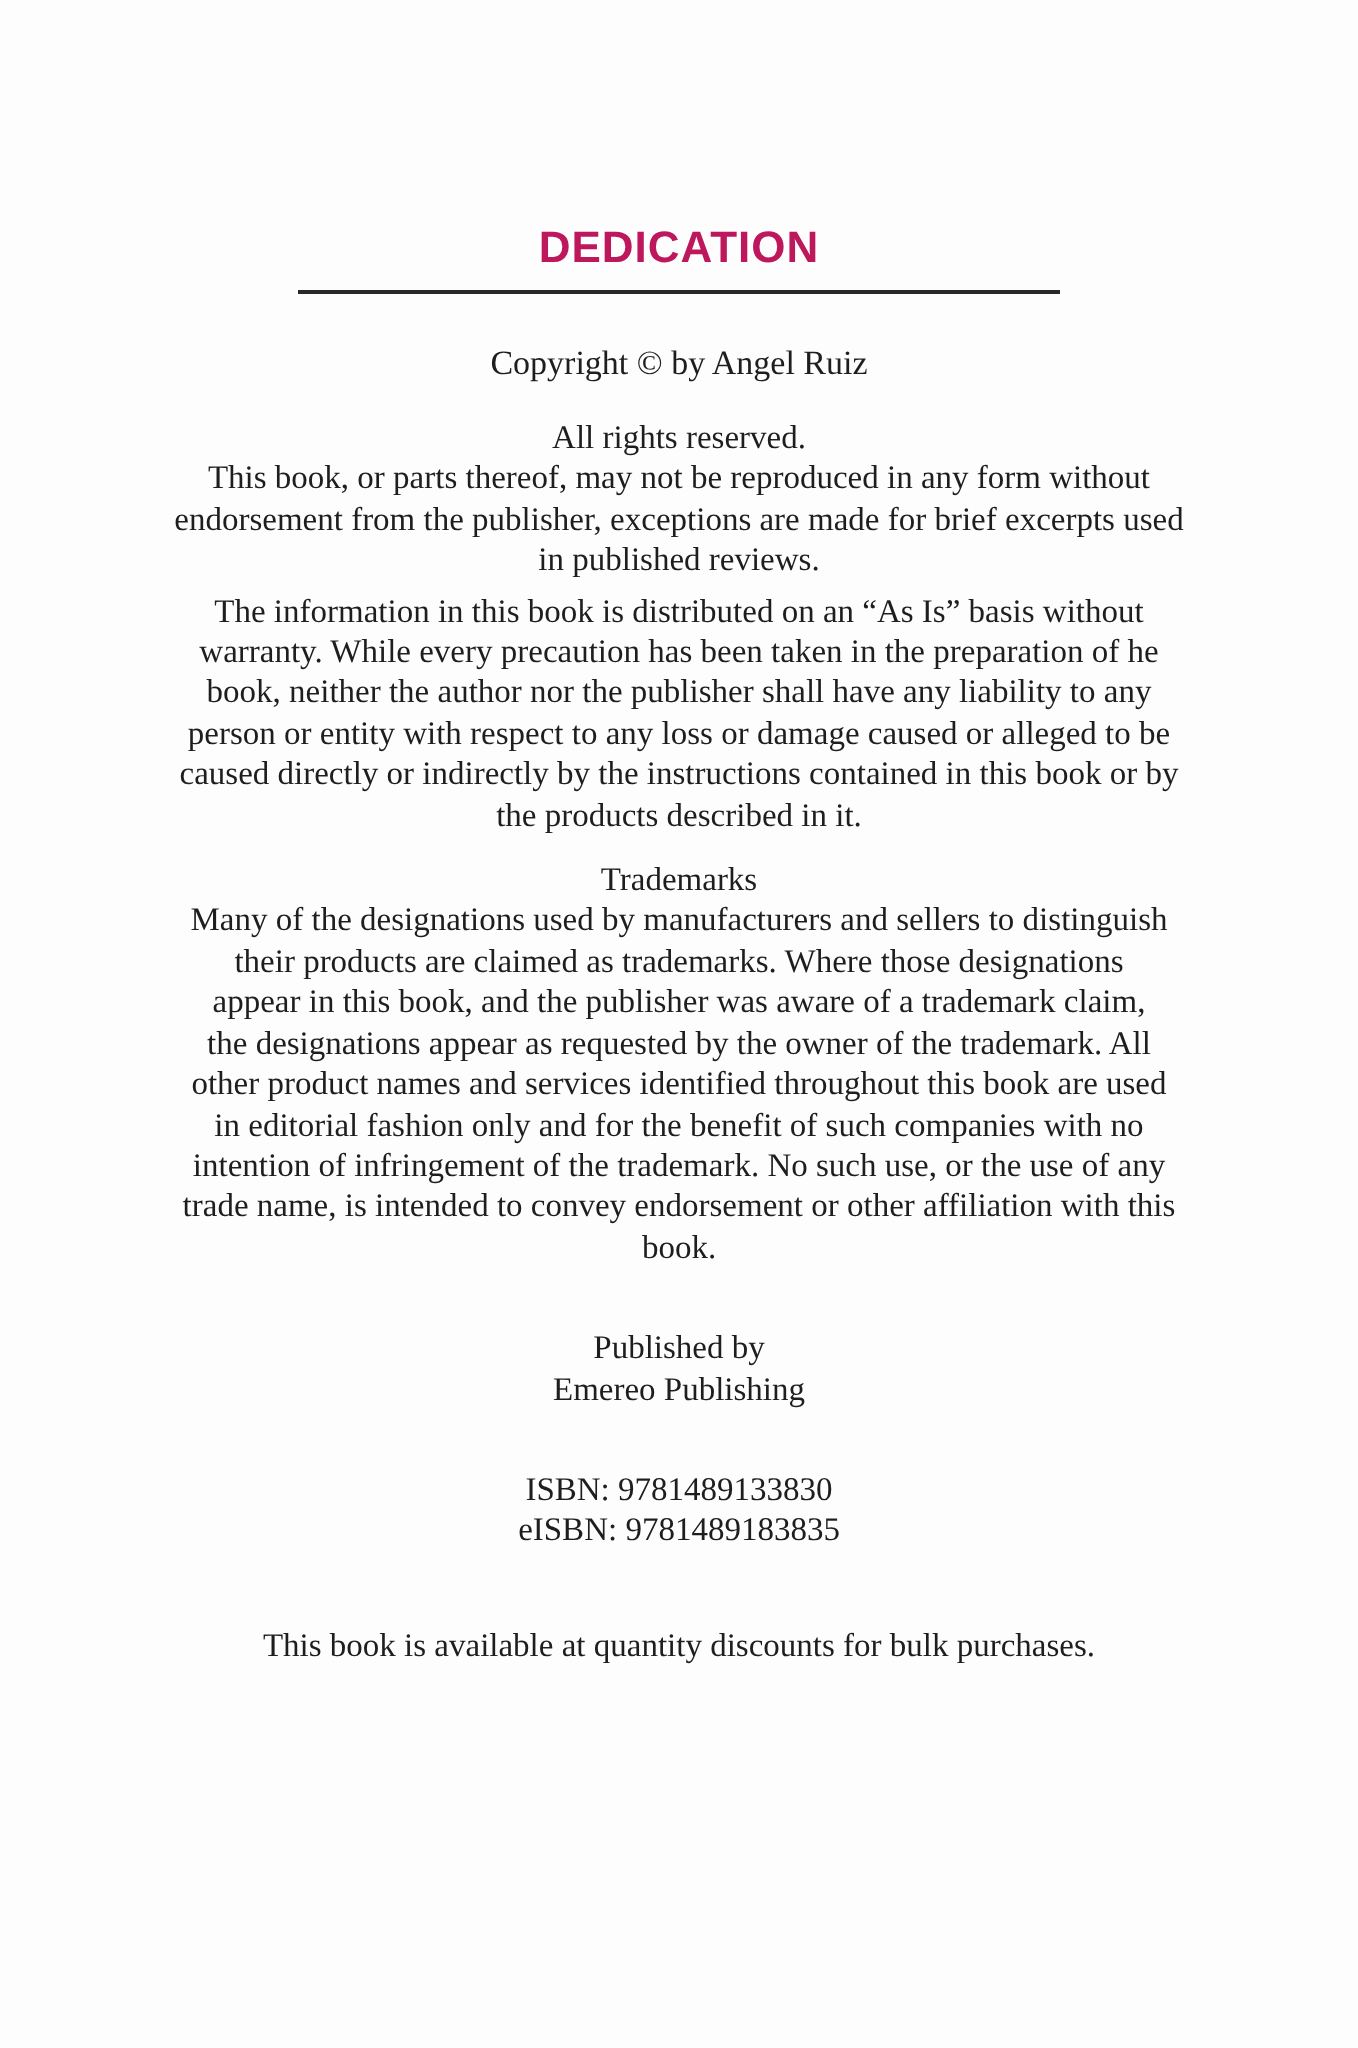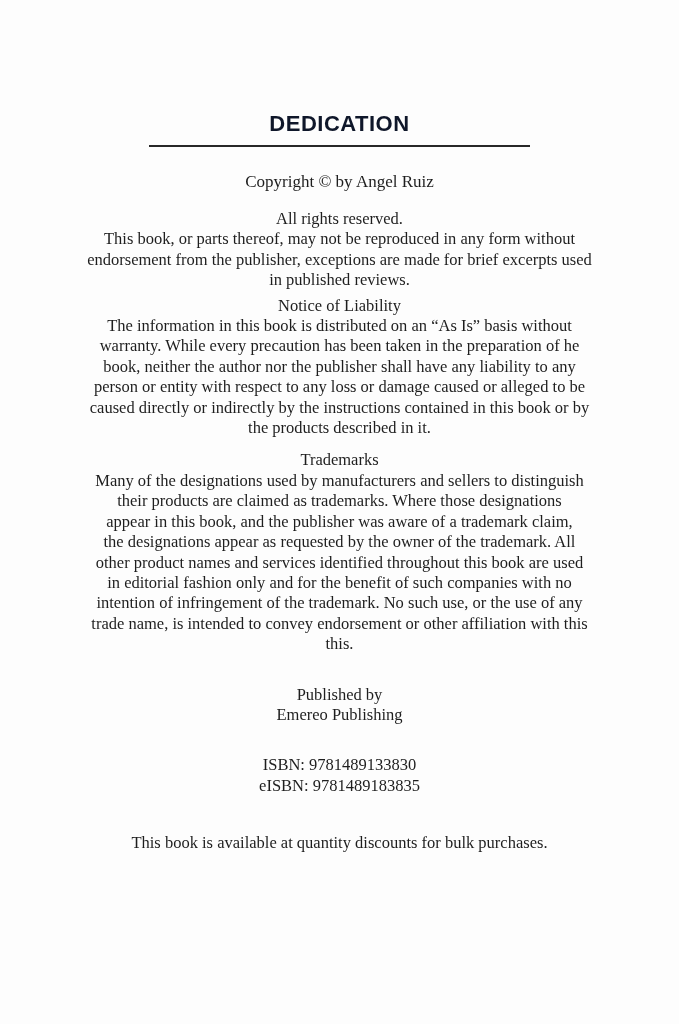--- a/index.html
+++ b/index.html
@@ -24,21 +24,21 @@
     width: 520px;
     margin: 0 auto;
   }
   .title {
     margin-top: 111px;
     font-family: "Liberation Sans", sans-serif;
     font-weight: bold;
     font-size: 22px;
     line-height: 26px;
     letter-spacing: 0.5px;
-    color: #0f172a;
+    color: #be185d;
   }
   .subtitle {
     margin-top: 1px;
     font-size: 17px;
     line-height: 21px;
   }
   .rule {
     margin: 8px auto 0 auto;
     width: 381px;
     height: 0;
@@ -79,40 +79,39 @@
     <div class="copyright">Copyright © by Angel Ruiz</div>
 
     <div class="textblock rights">
         <div class="line">All rights reserved.</div>
         <div class="line">This book, or parts thereof, may not be reproduced in any form without</div>
         <div class="line">endorsement from the publisher, exceptions are made for brief excerpts used</div>
         <div class="line">in published reviews.</div>
       </div>
 
     <div class="textblock notice">
-        <div class="line">Notice of Liability</div>
         <div class="line">The information in this book is distributed on an “As Is” basis without</div>
         <div class="line">warranty. While every precaution has been taken in the preparation of he</div>
         <div class="line">book, neither the author nor the publisher shall have any liability to any</div>
         <div class="line">person or entity with respect to any loss or damage caused or alleged to be</div>
         <div class="line">caused directly or indirectly by the instructions contained in this book or by</div>
         <div class="line">the products described in it.</div>
       </div>
 
     <div class="textblock trademarks">
         <div class="line">Trademarks</div>
         <div class="line">Many of the designations used by manufacturers and sellers to distinguish</div>
         <div class="line">their products are claimed as trademarks. Where those designations</div>
         <div class="line">appear in this book, and the publisher was aware of a trademark claim,</div>
         <div class="line">the designations appear as requested by the owner of the trademark. All</div>
         <div class="line">other product names and services identified throughout this book are used</div>
         <div class="line">in editorial fashion only and for the benefit of such companies with no</div>
         <div class="line">intention of infringement of the trademark. No such use, or the use of any</div>
         <div class="line">trade name, is intended to convey endorsement or other affiliation with this</div>
-        <div class="line">this.</div>
+        <div class="line">book.</div>
       </div>
 
     <div class="textblock publisher">
         <div class="line">Published by</div>
         <div class="line">Emereo Publishing</div>
       </div>
 
     <div class="textblock isbn">
         <div class="line">ISBN: 9781489133830</div>
         <div class="line">eISBN: 9781489183835</div>

